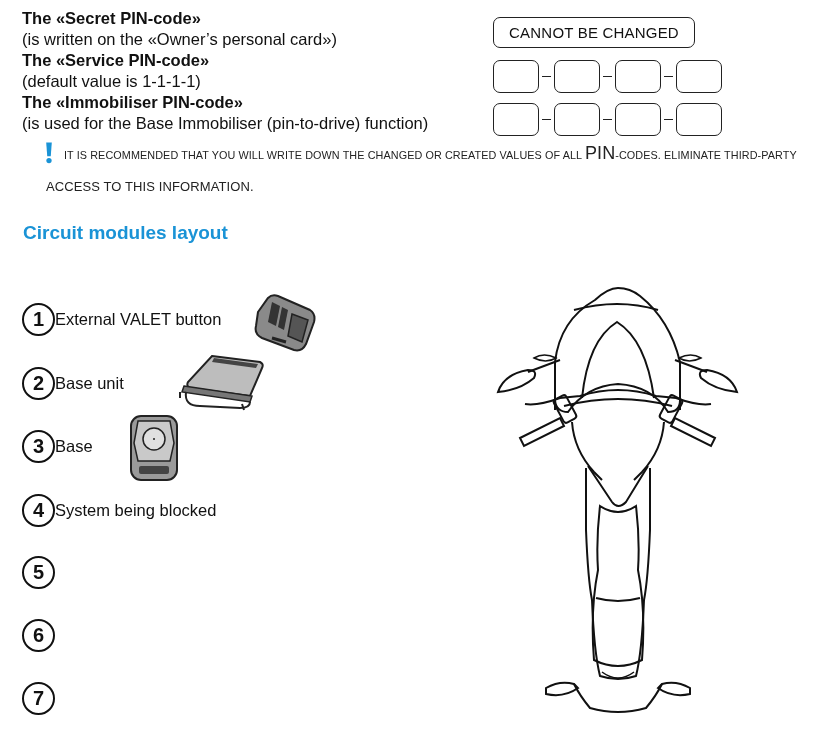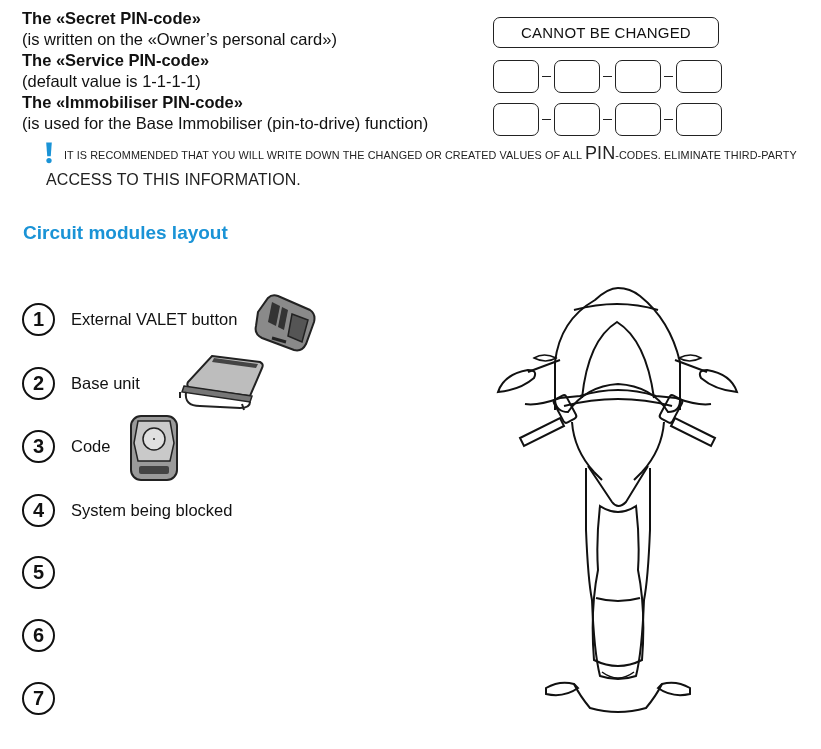--- a/index.html
+++ b/index.html
@@ -1,36 +1,36 @@
 <!DOCTYPE html>
 <html><head>
 <meta charset="utf-8">
 <style>
   html, body { margin: 0; padding: 0; background: #ffffff; }
   body { width: 821px; height: 749px; position: relative; overflow: hidden;
          font-family: "Liberation Sans", sans-serif; color: #111; }
   .pin-block { position: absolute; left: 22px; top: 8px; font-size: 16.5px; line-height: 21px; }
   .pin-block .title { font-weight: bold; }
-  .cannot { position: absolute; left: 493px; top: 17px; width: 226px; height: 31px;
+  .cannot { position: absolute; left: 493px; top: 17px; width: 202px; height: 31px;
             border: 1.5px solid #222; border-radius: 7px; box-sizing: border-box;
             display: flex; align-items: center; justify-content: center;
             font-size: 15px; letter-spacing: 0.2px; color: #111; }
   .pin-row { position: absolute; left: 493px; display: flex; align-items: center; }
   .pin-box { width: 46px; height: 33px; border: 1.5px solid #222; border-radius: 7px; box-sizing: border-box; background:#fff; }
   .pin-dash { width: 15px; height: 1.5px; background: #222; margin: 0 0; transform: scaleX(0.6); }
   .notice { position: absolute; left: 46px; top: 143px; width: 775px; font-size: 12.5px; line-height: 21px; color: #222; }
   .notice .excl { position: absolute; left: -1px; top: -3px; width: 8px; }
   .notice .txt { padding-left: 18px; display: block; text-transform: uppercase; font-size: 10.8px; letter-spacing: 0.1px; }
   .notice .txt .big { font-size: 18px; }
-  .notice .txt2 { display:block; text-transform: uppercase; font-size: 16px; letter-spacing: 0.1px; margin-top: 3px; }
+  .notice .txt2 { display:block; text-transform: uppercase; font-size: 13px; letter-spacing: 0.1px; margin-top: 10px; }
   .section-title { position: absolute; left: 23px; top: 222px; font-size: 19px; font-weight: bold; color: #1a93d6; }
   .module { position: absolute; left: 22px; display: flex; align-items: center; }
   .num { width: 33px; height: 33px; border: 2.5px solid #111; border-radius: 50%; box-sizing: border-box;
          display: flex; align-items: center; justify-content: center; font-weight: bold; font-size: 20px; }
-  .mod-label { margin-left: 16px; font-size: 16.5px; color: #111; }
+  .mod-label { margin-left: 0; font-size: 16.5px; color: #111; }
   .device { position: absolute; }
   .moto { position: absolute; left: 490px; top: 280px; }
 </style>
 </head>
 <body>
 
 <div class="pin-block">
   <div class="title">The «Secret PIN-code»</div>
   <div>(is written on the «Owner’s personal card»)</div>
   <div class="title">The «Service PIN-code»</div>
@@ -75,21 +75,21 @@
 <div class="module" style="top:303px;">
   <div class="num">1</div>
   <span class="mod-label">External VALET button</span>
 </div>
 <div class="module" style="top:367px;">
   <div class="num">2</div>
   <span class="mod-label">Base unit</span>
 </div>
 <div class="module" style="top:430px;">
   <div class="num">3</div>
-  <span class="mod-label">Code</span>
+  <span class="mod-label">Base</span>
 </div>
 <div class="module" style="top:494px;">
   <div class="num">4</div>
   <span class="mod-label">System being blocked</span>
 </div>
 <div class="module" style="top:556px;">
   <div class="num">5</div>
   <span class="mod-label"></span>
 </div>
 <div class="module" style="top:619px;">

